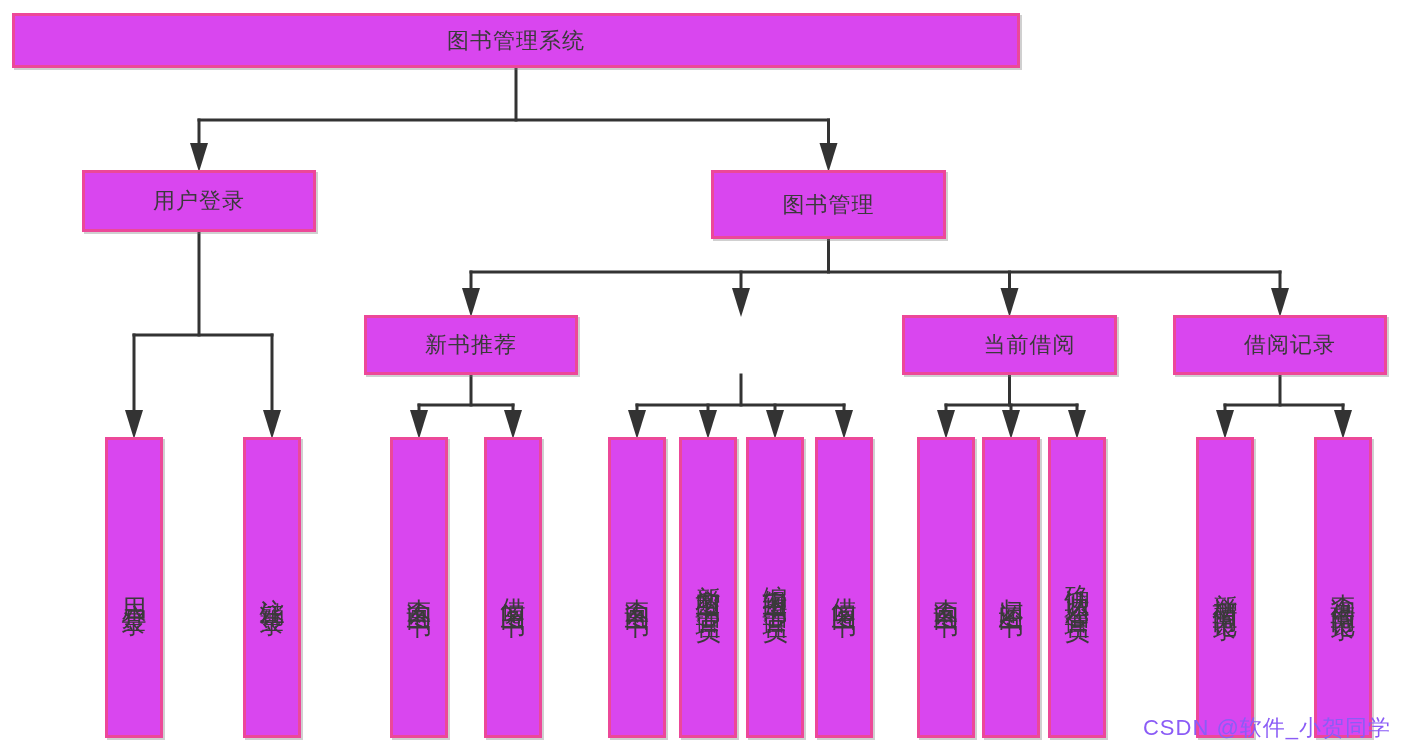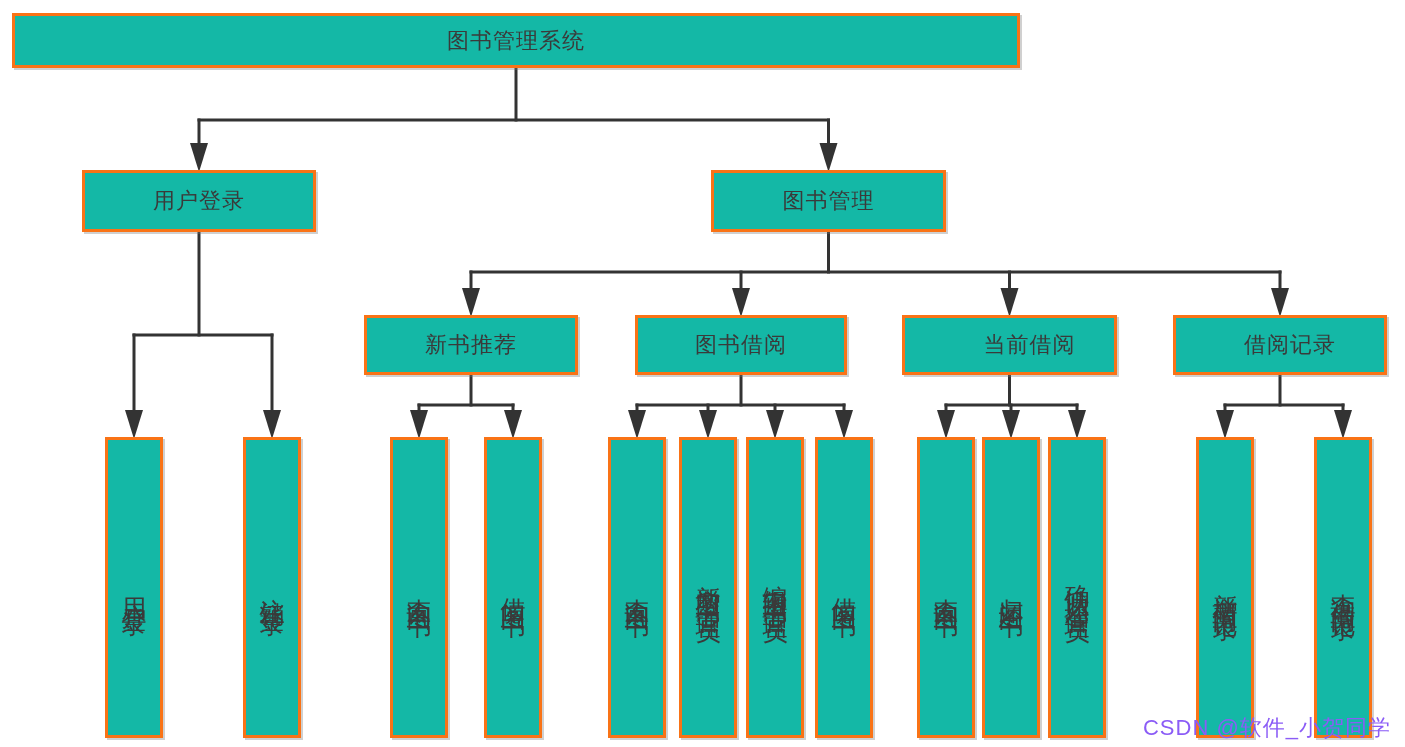--- a/index.html
+++ b/index.html
@@ -17,22 +17,22 @@
   }
   #wires {
     position: absolute;
     left: 0;
     top: 0;
     pointer-events: none;
   }
   .node {
     position: absolute;
     box-sizing: border-box;
-    background: #14b8a6;
-    border: 3px solid #f97316;
+    background: #d946ef;
+    border: 3px solid #ec4899;
     box-shadow: 2px 2px 0 rgba(120,120,120,0.35);
     display: flex;
     align-items: center;
     justify-content: center;
     color: #3a3a3a;
   }
   .node.h .lbl {
     font-size: 22px;
     letter-spacing: 1px;
     white-space: nowrap;
@@ -113,28 +113,25 @@
       <line x1="1343" y1="405" x2="1343" y2="414" stroke="#333333" stroke-width="3" stroke-linecap="square"></line>
       <polygon points="1334,410 1352,410 1343,439" fill="#333333"></polygon>
     </svg>
   <div id="watermark">CSDN @软件_小贺同学</div>
 <div class="node h" style="left: 12px; top: 13px; width: 1008px; height: 55px;">
       <span class="lbl">图书管理系统</span>
     </div>
     <div class="node h" style="left: 82px; top: 170px; width: 234px; height: 62px;">
       <span class="lbl">用户登录</span>
     </div>
-    <div class="node h" style="left: 711px; top: 170px; width: 235px; height: 62px;">
+    <div class="node h" style="left: 711px; top: 170px; width: 235px; height: 69px;">
       <span class="lbl">图书管理</span>
     </div>
     <div class="node h" style="left: 364px; top: 315px; width: 214px; height: 60px;">
       <span class="lbl">新书推荐</span>
-    </div>
-    <div class="node h" style="left: 635px; top: 315px; width: 212px; height: 60px;">
-      <span class="lbl">图书借阅</span>
     </div>
     <div class="node h" style="left: 902px; top: 315px; width: 215px; height: 60px; padding-left: 40px;">
       <span class="lbl">当前借阅</span>
     </div>
     <div class="node h" style="left: 1173px; top: 315px; width: 214px; height: 60px; padding-left: 20px;">
       <span class="lbl">借阅记录</span>
     </div>
     <div class="node v" style="left: 105px; top: 437px; width: 58px; height: 301px;">
       <span class="lbl">用户登录</span>
     </div>

